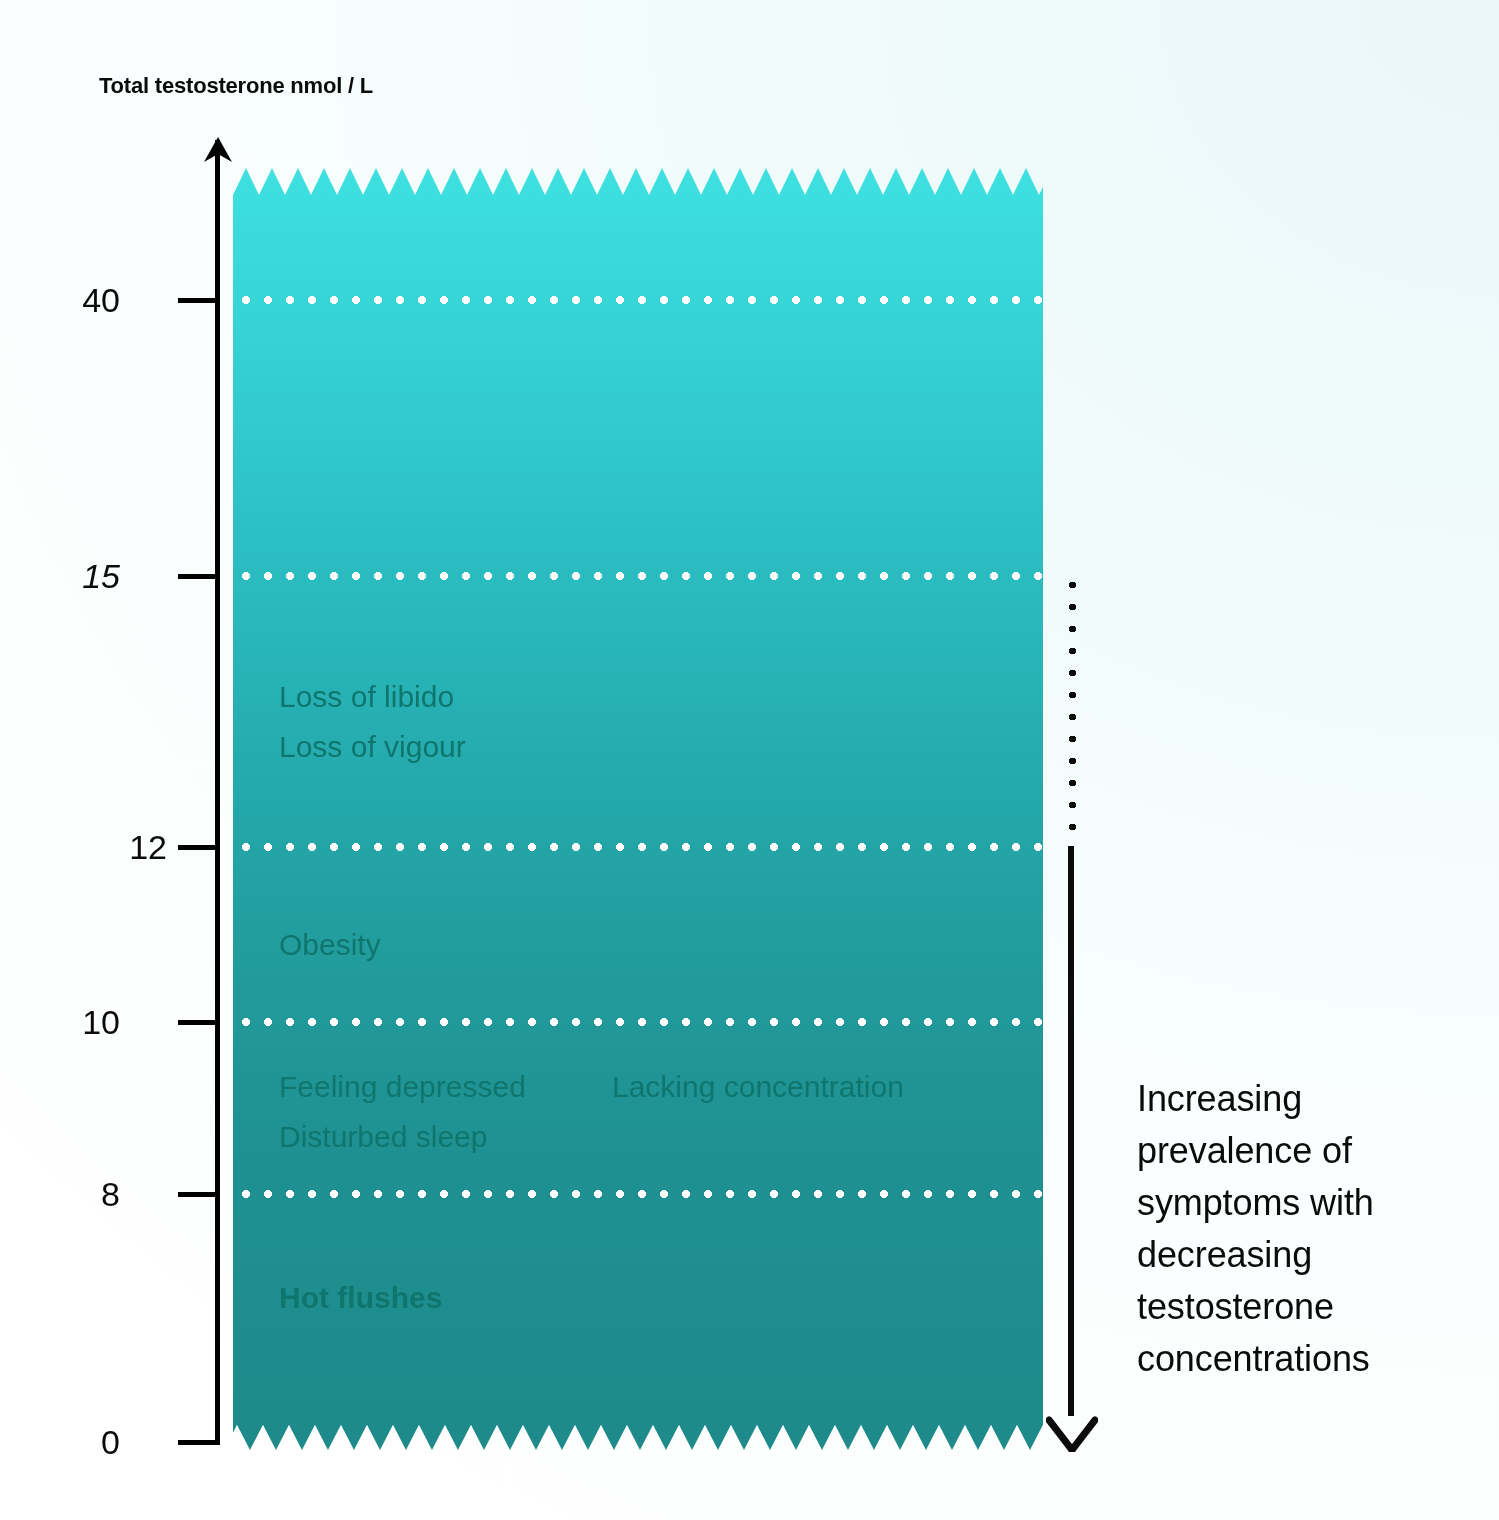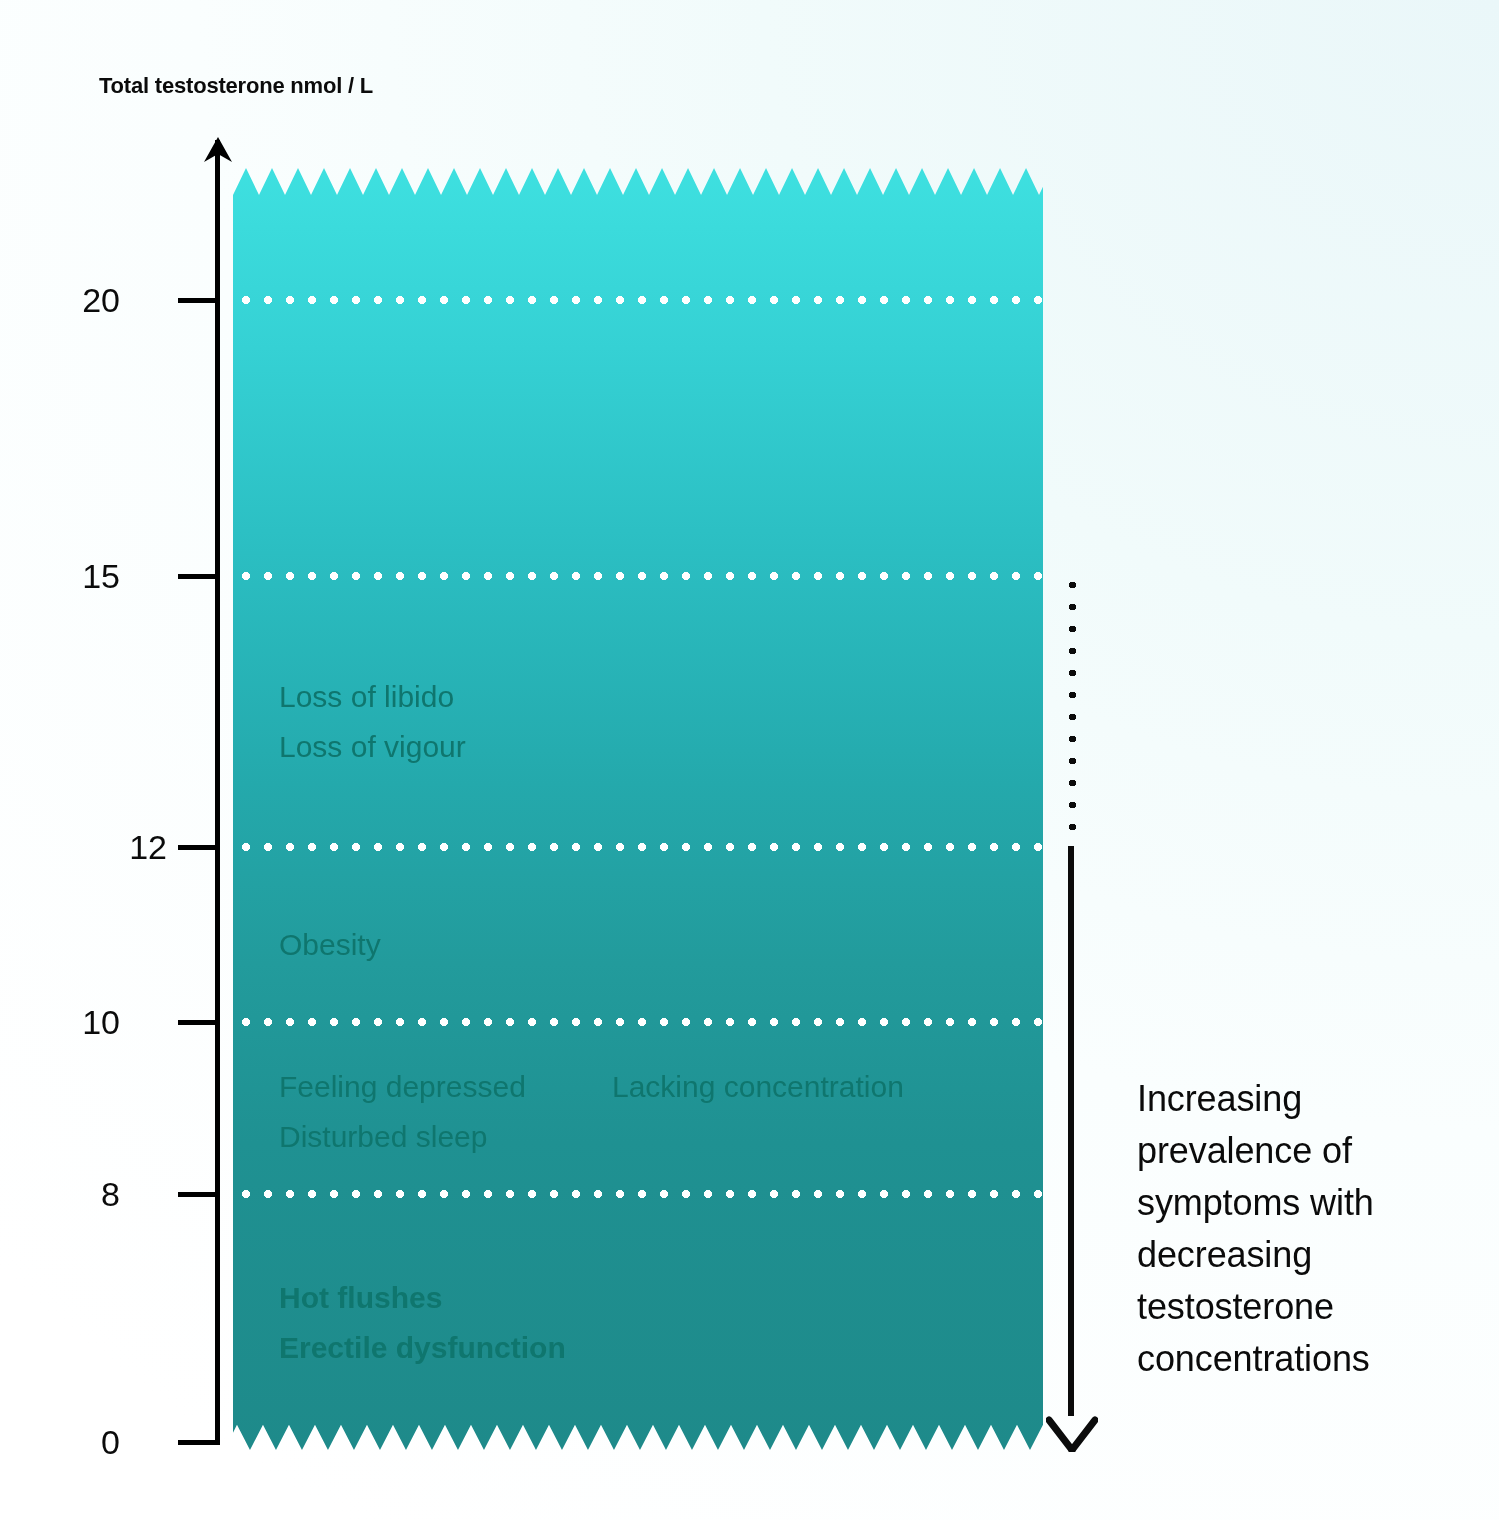--- a/index.html
+++ b/index.html
@@ -163,24 +163,24 @@
 <div id="chart">
 
   <div id="axis-title">Total testosterone nmol / L</div>
 
   <div class="axis-line"></div>
   <svg class="axis-arrow-head" viewBox="0 0 30 26">
     <path d="M15 0 L29 25 L15 17 L1 25 Z" fill="#000"></path>
   </svg>
 
   <div class="tick" style="top:298px;"></div>
-  <div class="tick-label" style="top:300px; left:0;">20</div>
+  <div class="tick-label" style="top:300px; left:0;">40</div>
 
   <div class="tick" style="top:574px;"></div>
-  <div class="tick-label" style="top:576px; left:0;">15</div>
+  <div class="tick-label" style="top:576px; left:0;font-style:italic;">15</div>
 
   <div class="tick" style="top:845px;"></div>
   <div class="tick-label" style="top:847px; left:0;margin-left:47px;">12</div>
 
   <div class="tick" style="top:1020px;"></div>
   <div class="tick-label" style="top:1022px; left:0;padding-left:11px;">10</div>
 
   <div class="tick" style="top:1192px;"></div>
   <div class="tick-label" style="top:1194px; left:0;">8</div>
 
@@ -209,21 +209,20 @@
   <div class="band-text" style="left:279px; top:1062px;">
     <span class="band-col">Feeling depressed</span>
     <span class="band-col">Disturbed sleep</span>
   </div>
   <div class="band-text" style="left:612px; top:1062px;">
     <span class="band-col">Lacking concentration</span>
   </div>
 
   <div class="band-text" style="left:279px; top:1273px;font-weight:bold;">
     <span class="band-col">Hot flushes</span>
-    <span class="band-col">Erectile dysfunction</span>
   </div>
 
   <div class="annot-dotted"></div>
   <div class="annot-solid"></div>
   <svg class="annot-head" viewBox="0 0 52 56">
     <path d="M26 54 L3 24" stroke="#0B0B0B" stroke-width="7" stroke-linecap="round" fill="none"></path>
     <path d="M26 54 L49 24" stroke="#0B0B0B" stroke-width="7" stroke-linecap="round" fill="none"></path>
   </svg>
 
   <div id="annot-caption">Increasing prevalence of symptoms with decreasing testosterone concentrations</div>

